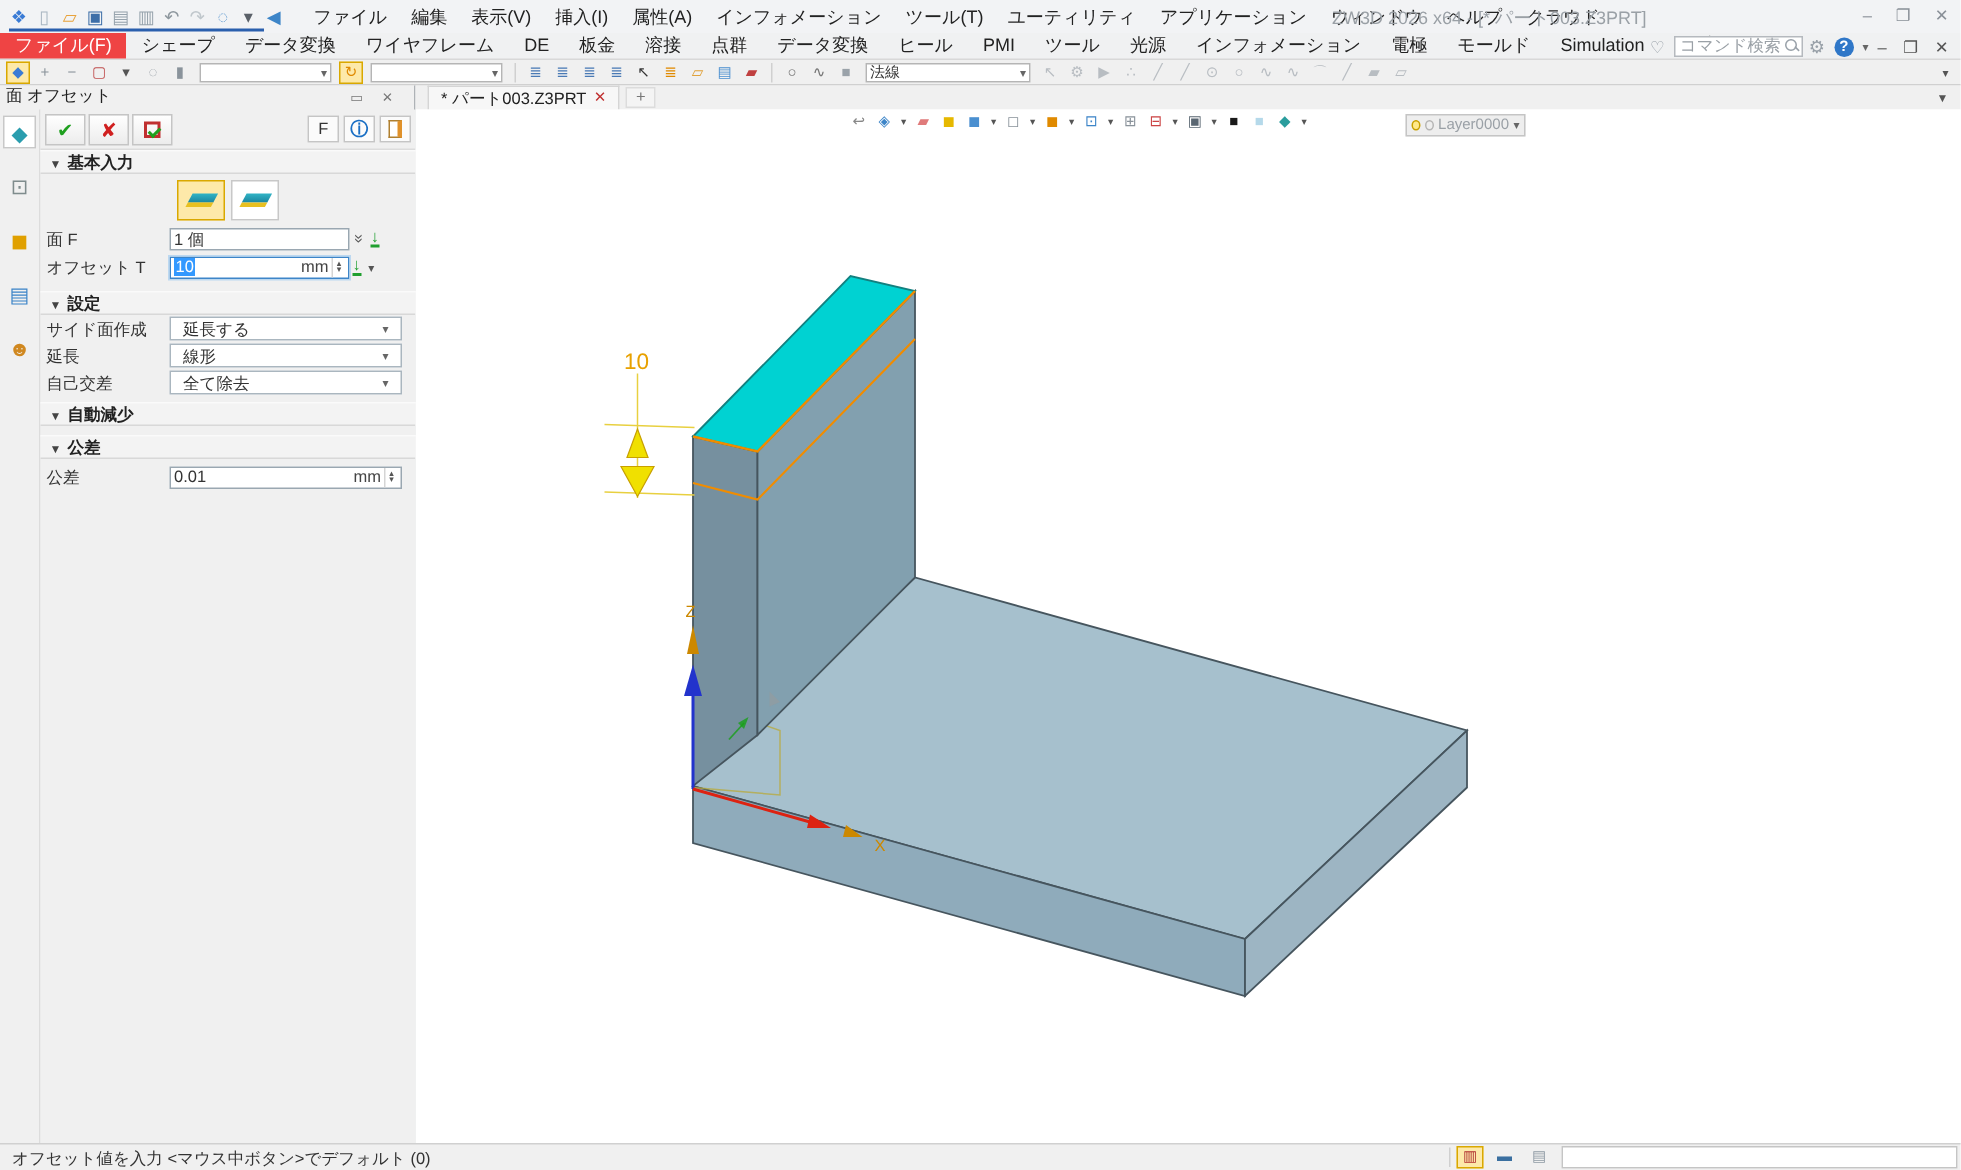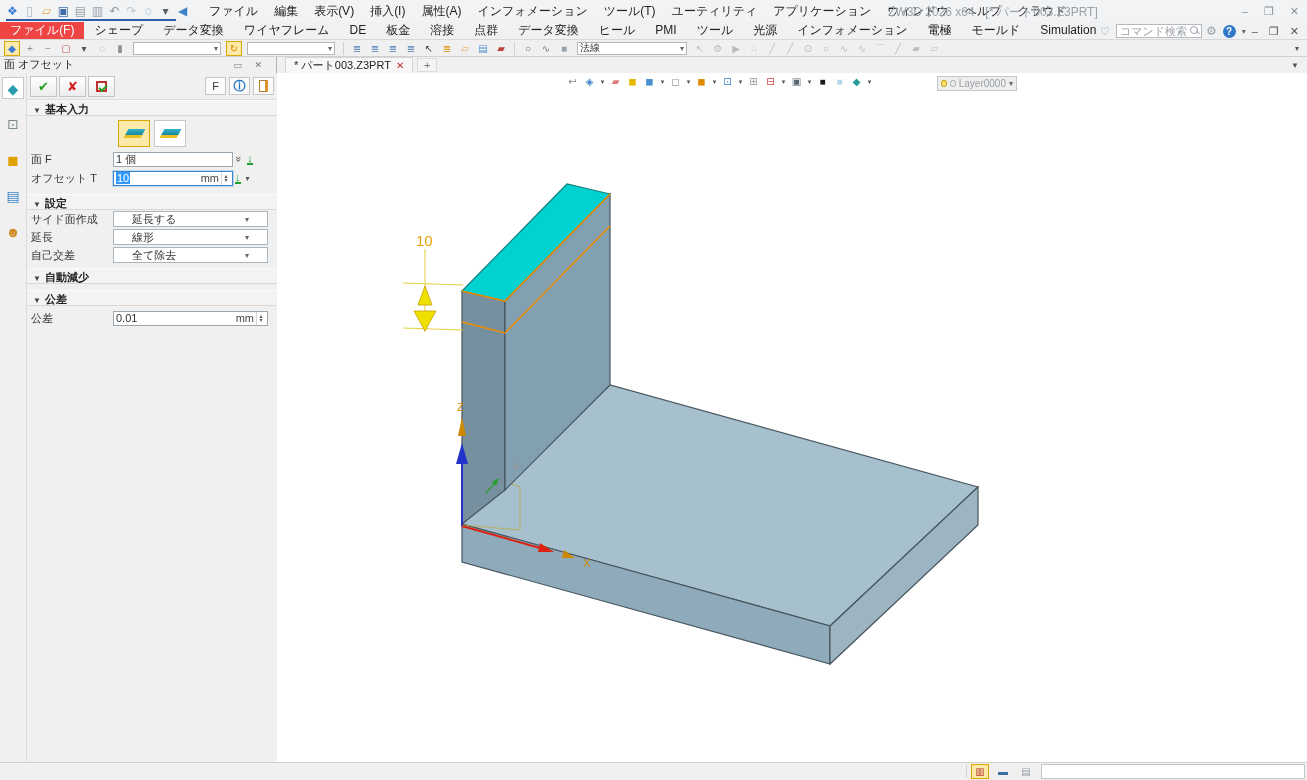--- a/index.html
+++ b/index.html
@@ -67,21 +67,21 @@
 .tinput{height:15px;background:#fff;border:1px solid #9aa7b1;display:flex;align-items:center;font-size:11px;padding:0 2px;position:relative}
 .w120{width:120px}
 .w155{width:155px}
 .focused{border:1px solid #3d85c8;outline:1px solid #bcd8f0}
 .selval{background:#3399ff;color:#fff;padding:0 1px}
 .unit{margin-left:auto;color:#444}
 .spin{width:9px;display:flex;flex-direction:column;align-items:center;line-height:4px;font-size:6px;color:#555;border-left:1px solid #d5d5d5;margin-left:2px;height:13px;justify-content:center}
 .chev2{transform:rotate(90deg);display:inline-block;color:#555;font-size:11px;margin:0 3px}
 .dl-arrow{color:#1f9f2f;font-weight:bold;font-size:11px;border-bottom:2px solid #1f9f2f;line-height:10px;margin:0 2px}
 .ddn{font-size:8px;color:#555;margin-left:3px}
-.dropdown{width:155px;height:16px;background:#fff;border:1px solid #aab6bf;display:flex;align-items:center;font-size:11px;padding:0 18px;justify-content:space-between}
+.dropdown{width:155px;height:16px;background:#fff;border:1px solid #aab6bf;display:flex;align-items:center;font-size:11px;padding:0 8px;justify-content:space-between}
 .chk-row{height:18px;background:#e6e6e6;display:flex;align-items:center;padding-left:6px;font-size:11px;color:#555;margin-top:1px}
 .chk{width:11px;height:11px;background:#fff;border:1px solid #8aa0b4;margin-right:5px}
 
 .tabbar{position:absolute;left:277px;top:57px;width:1030px;height:16px;background:#f0f0f0;display:flex;align-items:center}
 .doc-tab{display:flex;align-items:center;gap:5px;height:16px;padding:0 8px;background:#f7f7f7;border:1px solid #d5d5d5;border-bottom:none;font-size:11px;color:#222;margin-left:8px}
 .doc-tab .x{color:#c03030;font-size:10px;font-weight:bold}
 .newtab{width:20px;height:14px;text-align:center;line-height:13px;color:#777;border:1px solid #dcdcdc;margin-left:4px;font-size:11px;background:#f4f4f4}
 .tab-overflow{position:absolute;right:8px;bottom:3px;font-size:8px;color:#555}
 .viewport{position:absolute;left:277px;top:73px;width:1030px;height:689px;background:#fff}
 .vp-toolbar{position:absolute;left:288px;top:2px;display:flex;align-items:center;gap:2px}
@@ -425,20 +425,21 @@
     <polygon points="277,479 261,479 263,470" fill="#dd2211"></polygon>
     <polygon points="298,485 285,485 287,477" fill="#cc8800"></polygon>
     <text x="306" y="494" font-size="11" fill="#cc8800" font-family="Liberation Sans, sans-serif">X</text>
     <line x1="209" y1="420" x2="219" y2="409" stroke="#18a018" stroke-width="1.2" opacity="0.8"></line>
     <polygon points="222,405 215,409 219,413" fill="#18a018" opacity="0.8"></polygon>
     <polygon points="236,388 236,398 243,395" fill="#999999" opacity="0.5"></polygon>
   </svg>
 </div>
 
 <div class="statusbar">
+  <span class="sb-msg">オフセット値を入力   &lt;マウス中ボタン&gt;でデフォルト (0)</span>
   <span class="sb-sep"></span>
   <span class="sb-icons">
 
   <span class="sb-icon hl"><i class="g" style="color: rgb(176, 48, 48);">▥</i></span>
       <span class="sb-icon"><i class="g" style="color: rgb(58, 111, 160);">▬</i></span>
       <span class="sb-icon"><i class="g" style="color: rgb(143, 154, 164);">▤</i></span>
     </span>
   <span class="sb-input"></span>
 </div>
 

